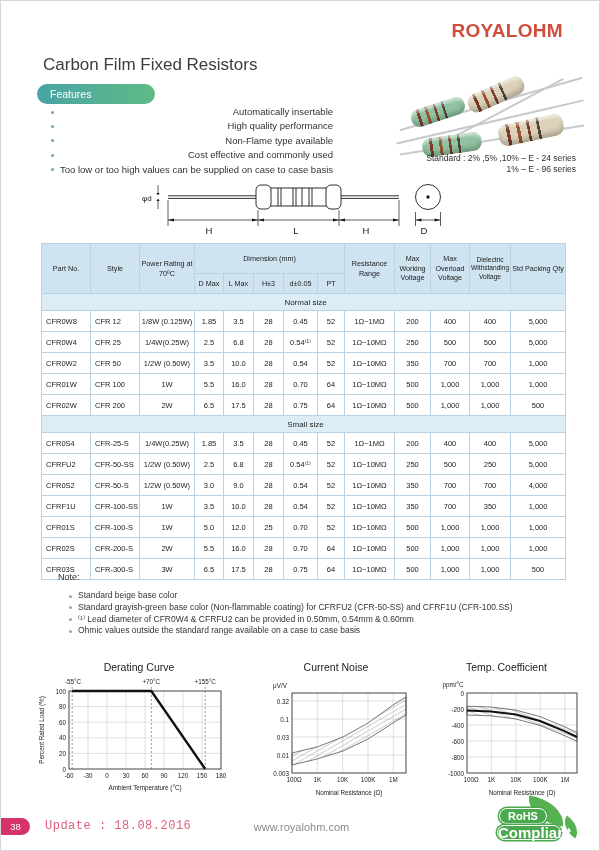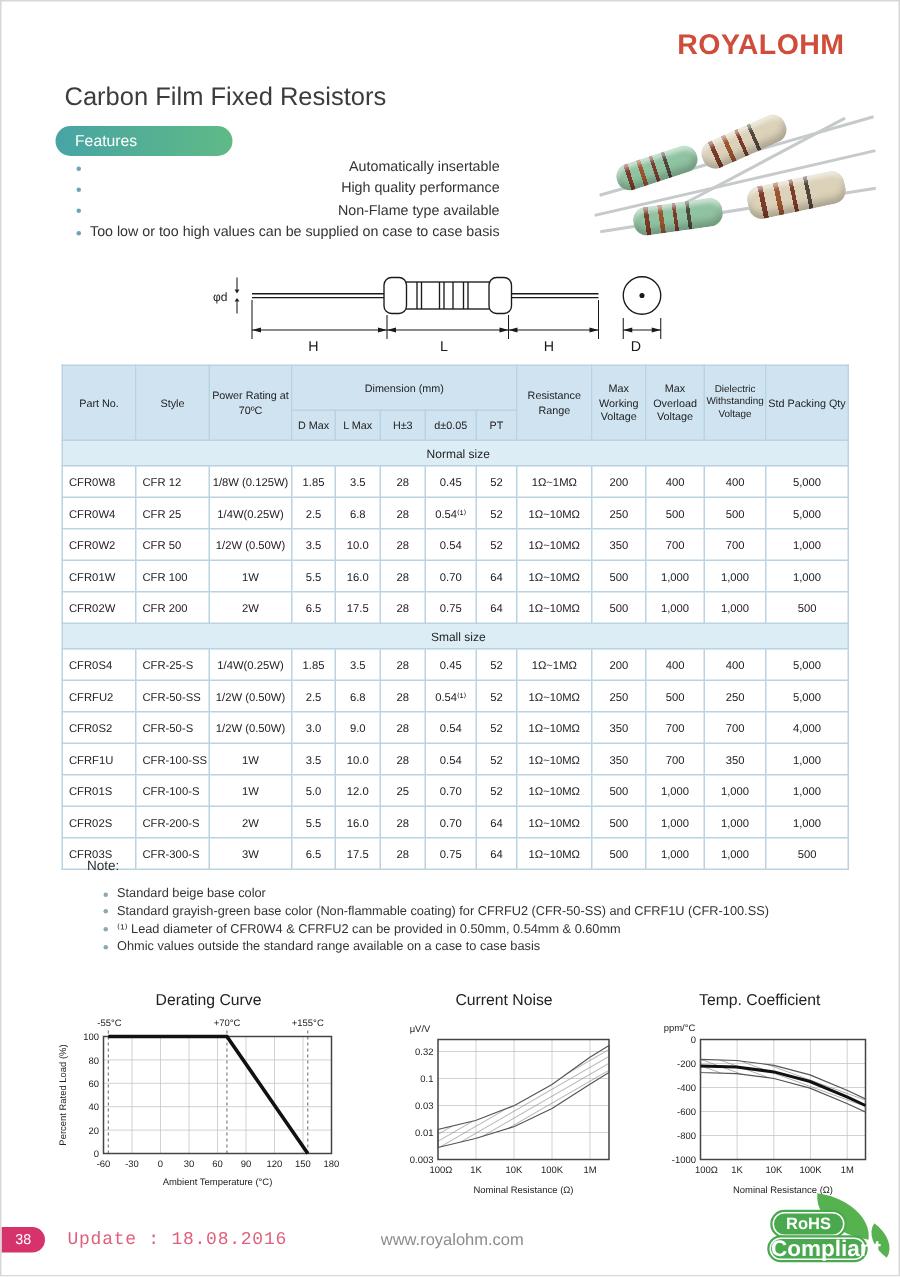--- a/index.html
+++ b/index.html
@@ -44,53 +44,58 @@
   .axis-txt{font-size:6.3px;fill:#222;}
   .tick-txt{font-size:6.3px;fill:#222;}
   .grid{stroke:#c3c3c3;stroke-width:.5;}
   .frame{fill:none;stroke:#444;stroke-width:1;}
   
   .page-badge{left:0;top:817px;width:29px;height:17px;background:#d6336c;border-radius:0 9px 9px 0;
     color:#fff;font-size:9.5px;line-height:17px;text-align:center;}
   .update{left:44px;top:818px;font-family:"Liberation Mono","DejaVu Sans Mono",monospace;font-size:12px;
     letter-spacing:.5px;color:#e0607c;}
   .website{left:233px;top:820px;width:135px;text-align:center;font-size:11px;color:#8c8c8c;}
-  .rohs{left:512px;top:797px;width:88px;height:50px;}
+  .rohs{left:496px;top:797px;width:88px;height:50px;}
   .leaf{position:absolute;background:#56b14f;border-radius:0 100% 0 100%;}
   .rohs-pill{position:absolute;background:#4aa94e;color:#fff;font-weight:bold;border:1px solid #fff;
     box-shadow:0 0 0 1.5px #4aa94e;border-radius:8px;text-align:center;}
 </style>
 </head>
 <body>
 
 <div class="page">
 
   <div class="abs logo">ROYALOHM</div>
   <div class="abs title">Carbon Film Fixed Resistors</div>
 
   <div class="abs features-pill">Features</div>
   <ul class="abs features">
 
   <li>Automatically insertable</li>
       <li>High quality performance</li>
       <li>Non-Flame type available</li>
+      <li>Cost effective and commonly used</li>
       <li>Too low or too high values can be supplied on case to case basis</li>
     </ul>
 
   <div class="abs photo">
     <div class="lead" style="width:190px;top:20px;left:2px;transform:rotate(-16deg);"></div>
     <div class="lead" style="width:192px;top:38px;left:0;transform:rotate(-13deg);"></div>
     <div class="lead" style="width:186px;top:56px;left:5px;transform:rotate(-9deg);"></div>
     <div class="lead" style="width:150px;top:30px;left:28px;transform:rotate(-28deg);"></div>
     <div class="res beige bands-warm" style="left:72px;top:2px;width:60px;height:19px;transform:rotate(-24deg);"></div>
     <div class="res green bands-warm" style="left:16px;top:20px;width:56px;height:18px;transform:rotate(-18deg);"></div>
     <div class="res beige bands-warm" style="left:104px;top:36px;width:66px;height:22px;transform:rotate(-12deg);"></div>
     <div class="res green bands-warm" style="left:28px;top:52px;width:60px;height:19px;transform:rotate(-8deg);"></div>
   </div>
 
+  <div class="abs standard-note">
+    <div>Standard : 2% ,5% ,10% – E - 24 series</div>
+    <div>1% – E - 96 series</div>
+  </div>
 
   <svg class="abs drawing" width="350" height="66" viewBox="0 0 350 66">
     <g stroke="#1a1a1a" stroke-width=".9" fill="none">
       <line x1="62" y1="19.8" x2="152" y2="19.8"></line>
         <line x1="62" y1="22.4" x2="152" y2="22.4"></line>
       <line x1="233" y1="19.8" x2="293" y2="19.8"></line>
         <line x1="233" y1="22.4" x2="293" y2="22.4"></line>
       <rect x="158" y="12" width="69" height="18" fill="#fff"></rect>
       <rect x="150" y="9" width="15" height="24" rx="5" fill="#fff"></rect>
       <rect x="220" y="9" width="15" height="24" rx="5" fill="#fff"></rect>

